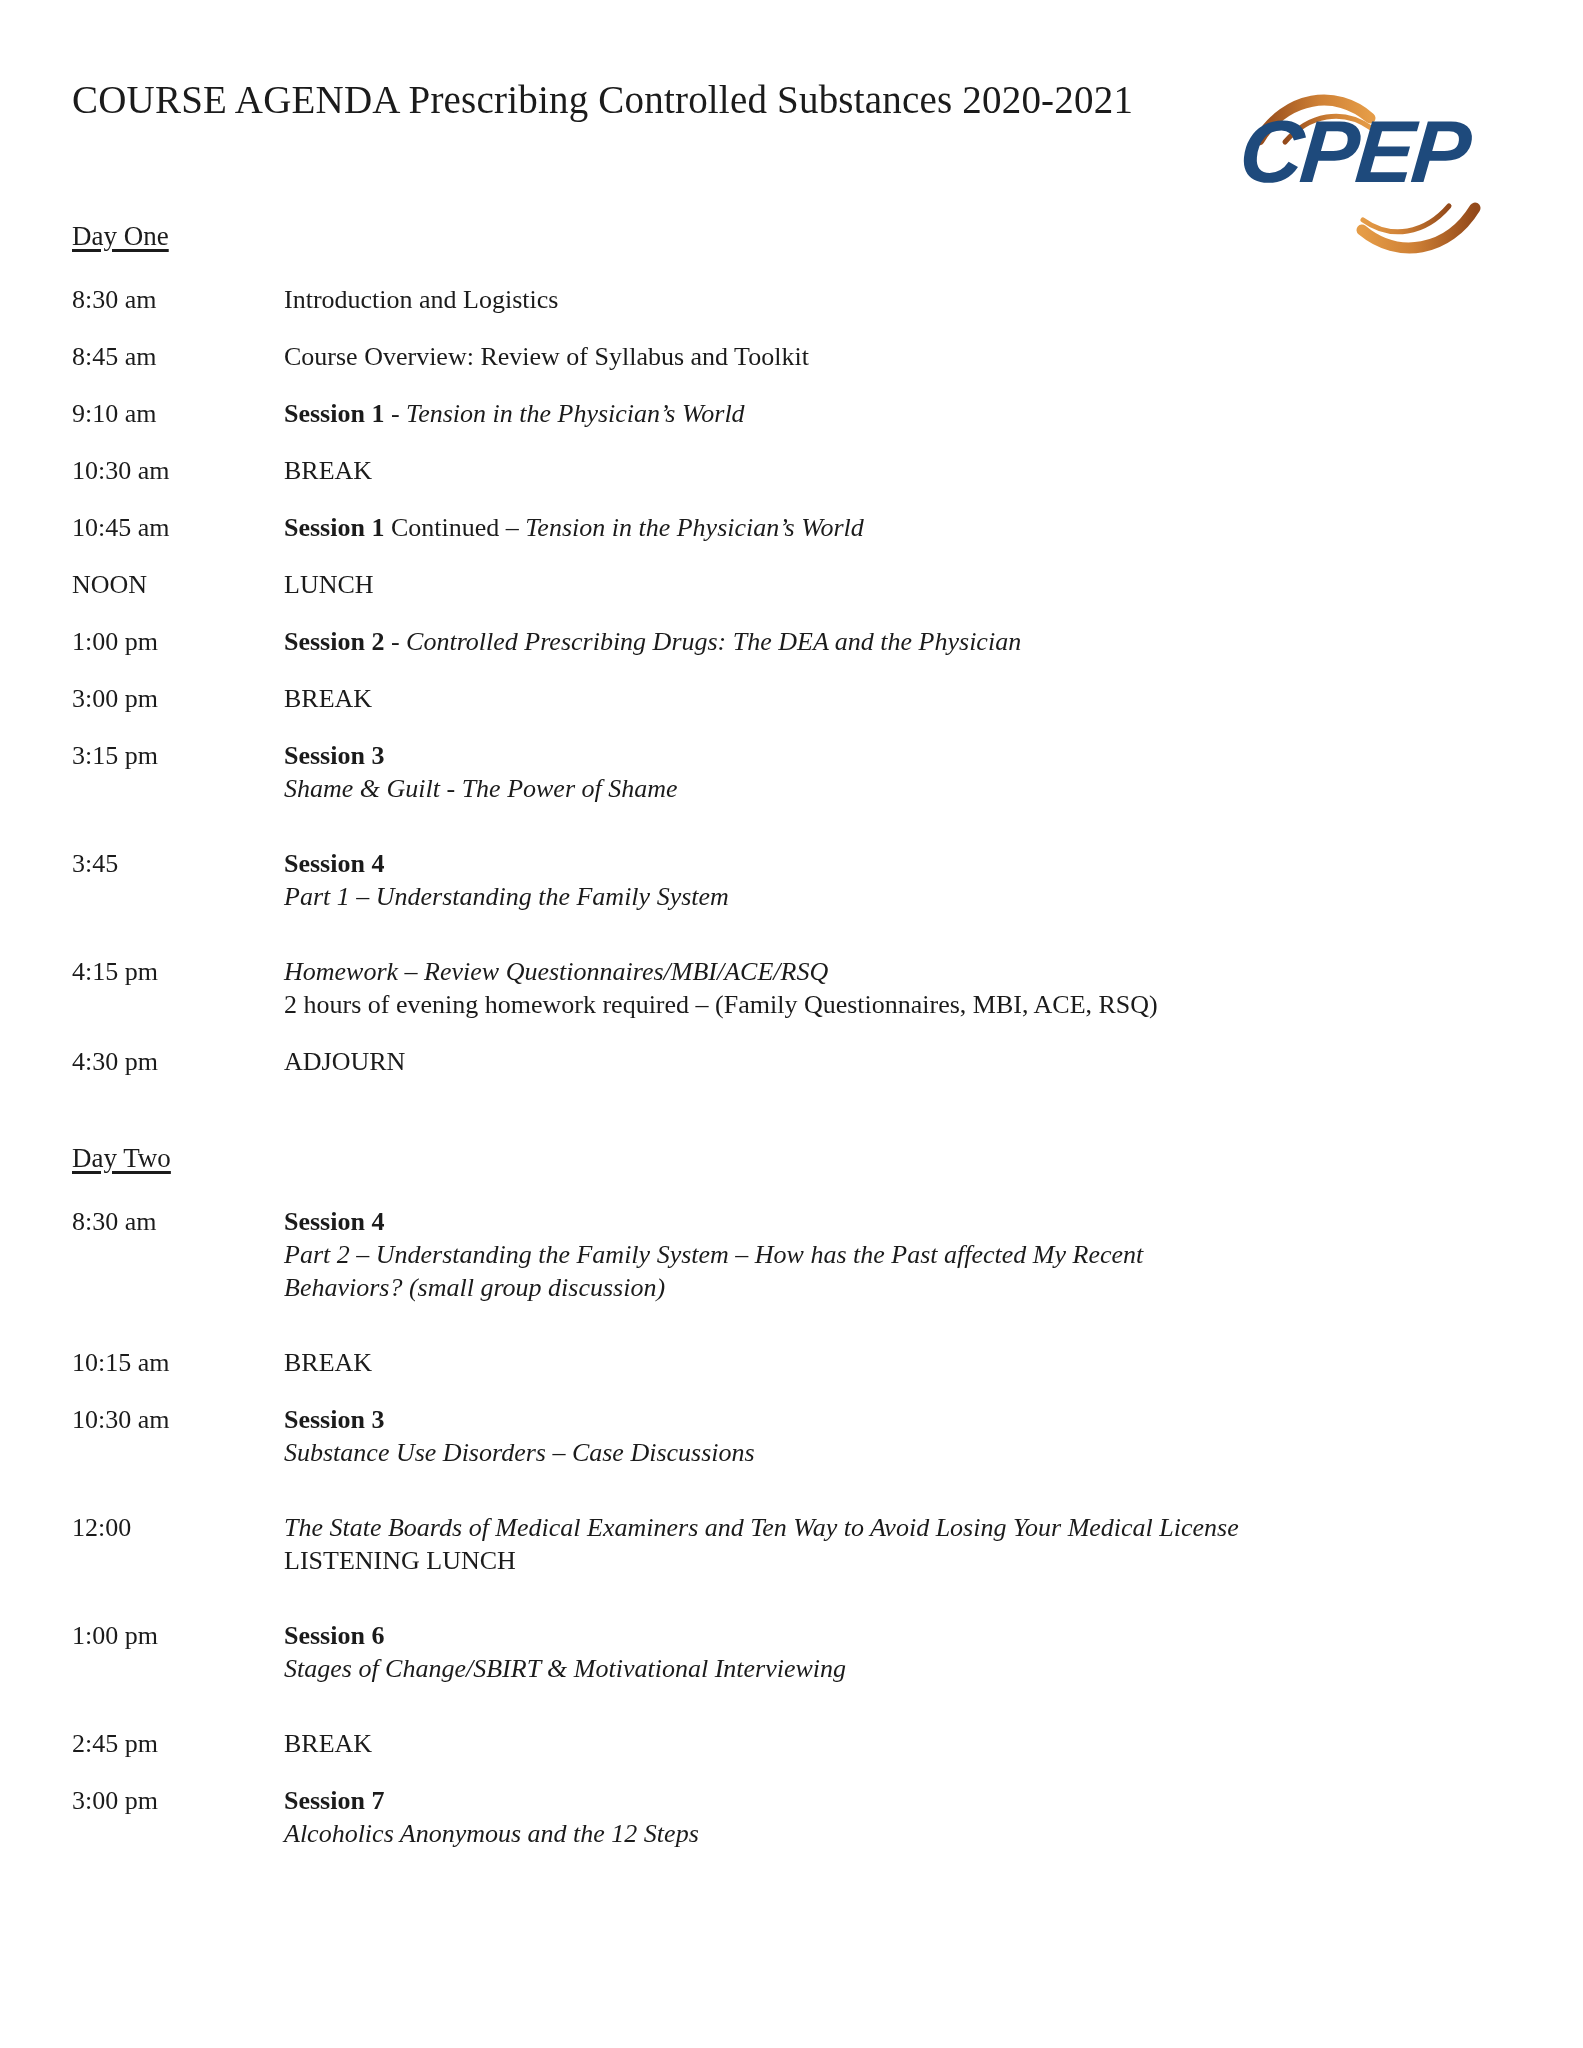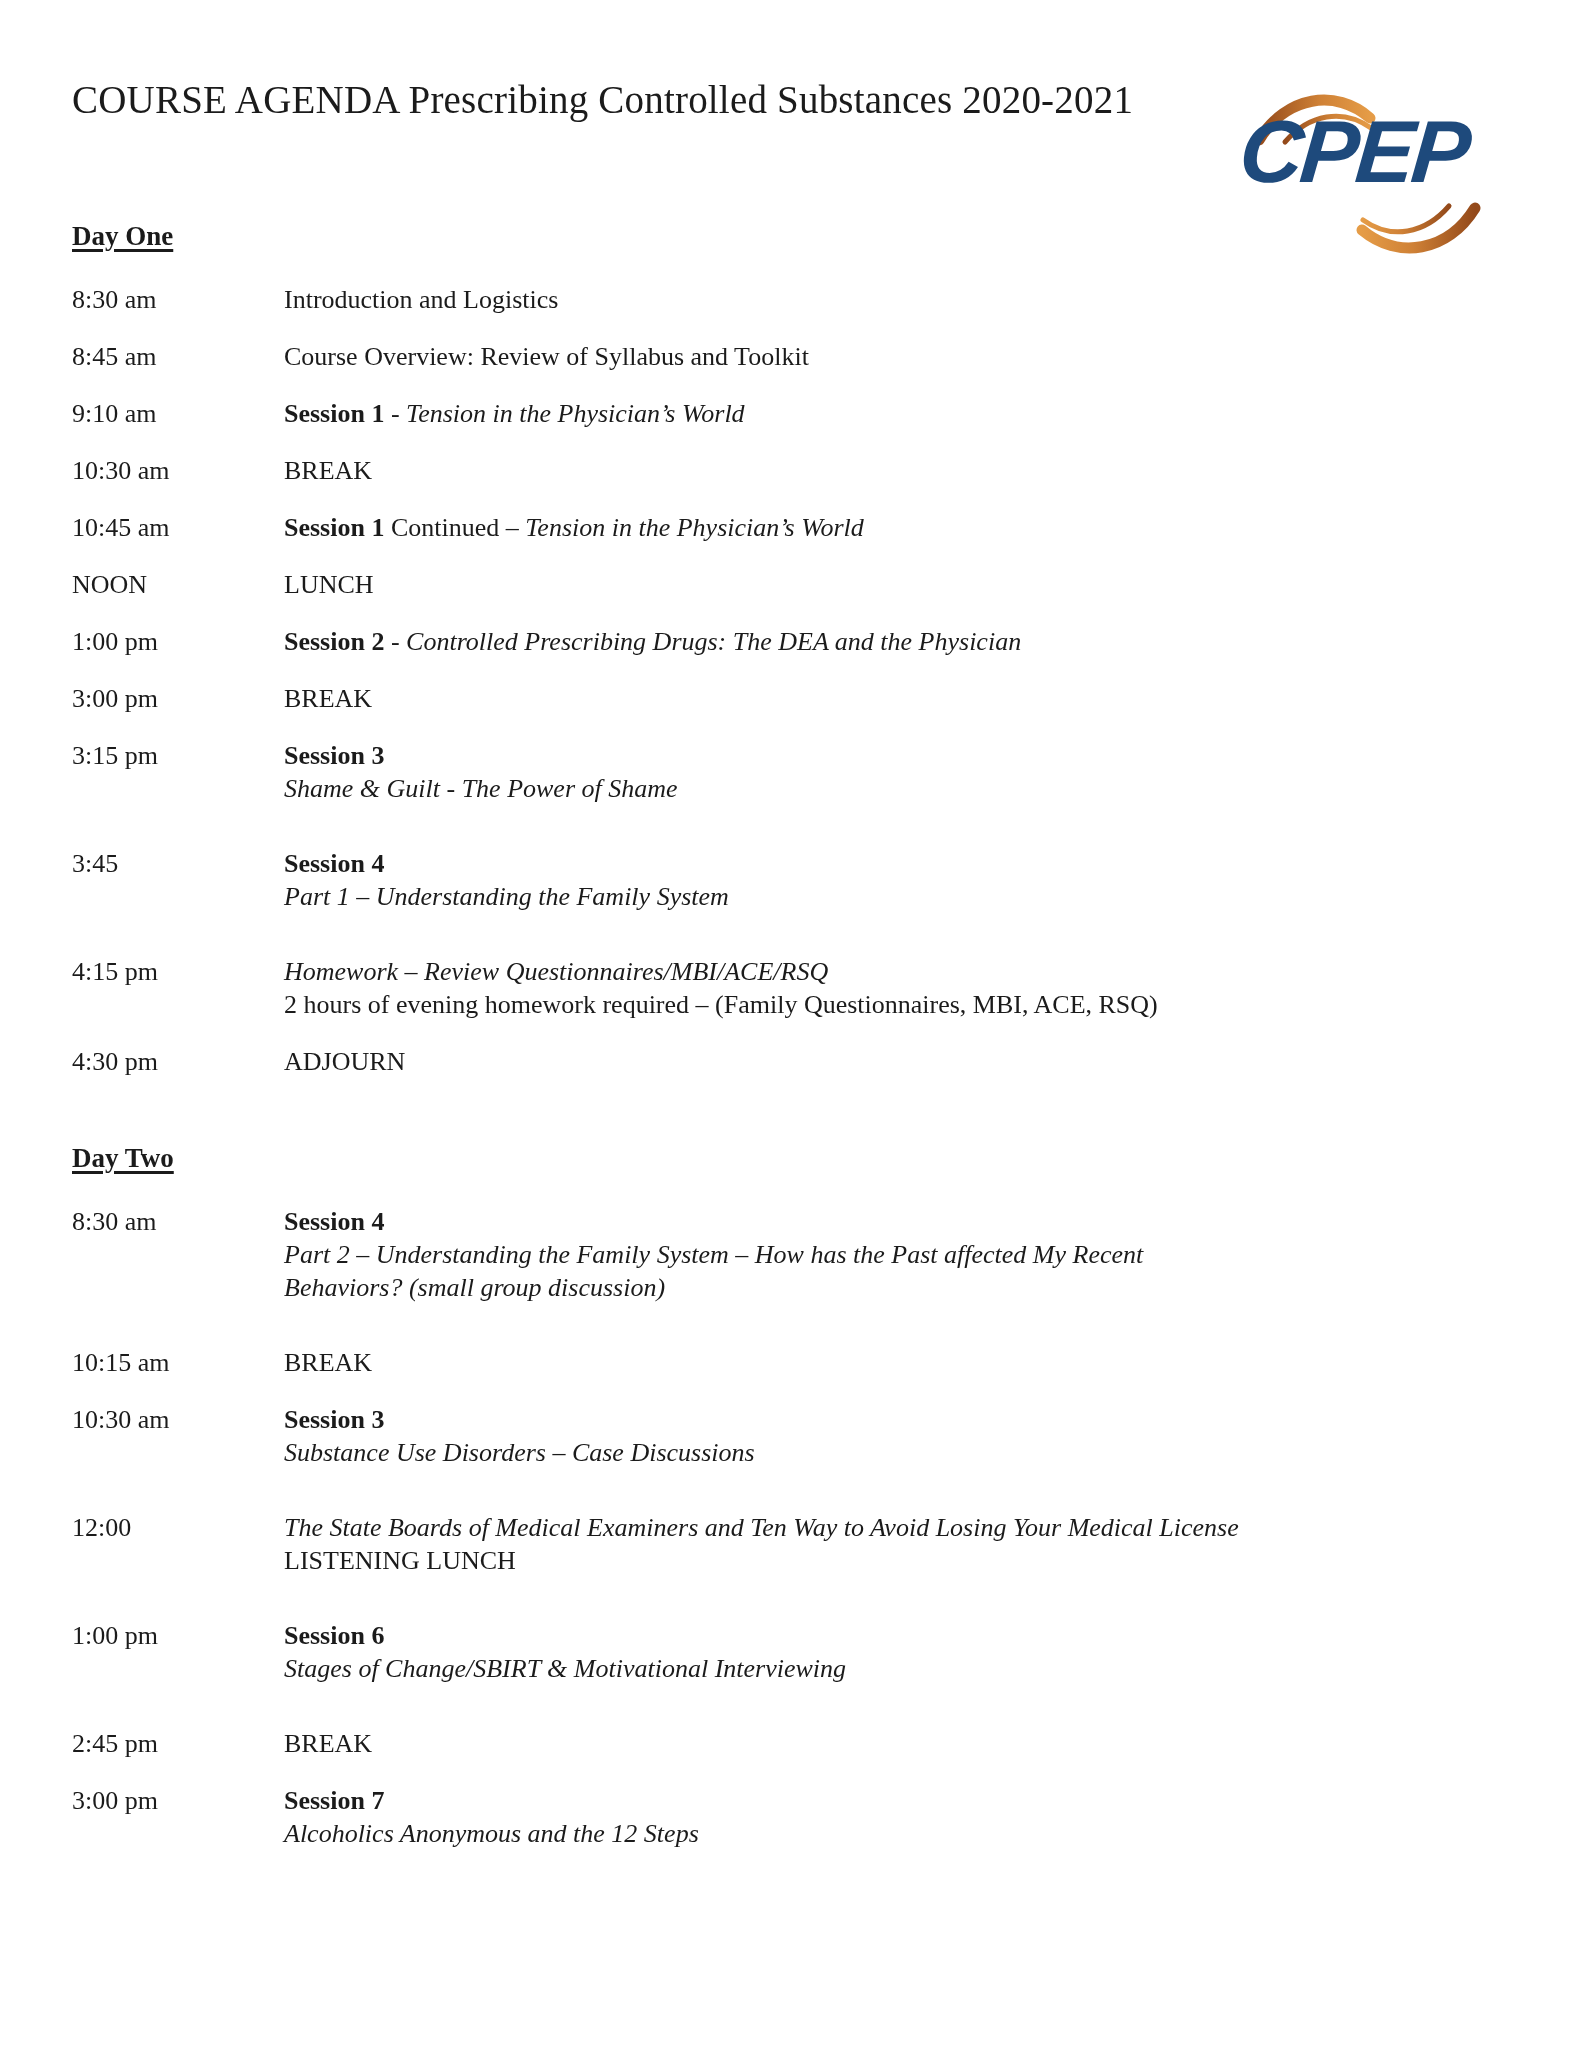--- a/index.html
+++ b/index.html
@@ -47,21 +47,21 @@
     font-size: 88px;
     line-height: 1;
     letter-spacing: -3px;
     color: #1e4a7c;
     transform: skewX(-5deg);
   }
   
   .agenda { font-size: 26px; }
   .day-heading {
     font-size: 27px;
-    font-weight: bold;
+    font-weight: normal;
     line-height: 33px;
     text-decoration: underline;
     text-decoration-thickness: 2.5px;
     text-underline-offset: 4px;
     margin: 0 0 30px 0;
   }
   .day-heading.day-gap { margin-top: 64px; }
   .row { display: flex; margin-bottom: 24px; }
   .row.gap { margin-bottom: 42px; }
   .time {

